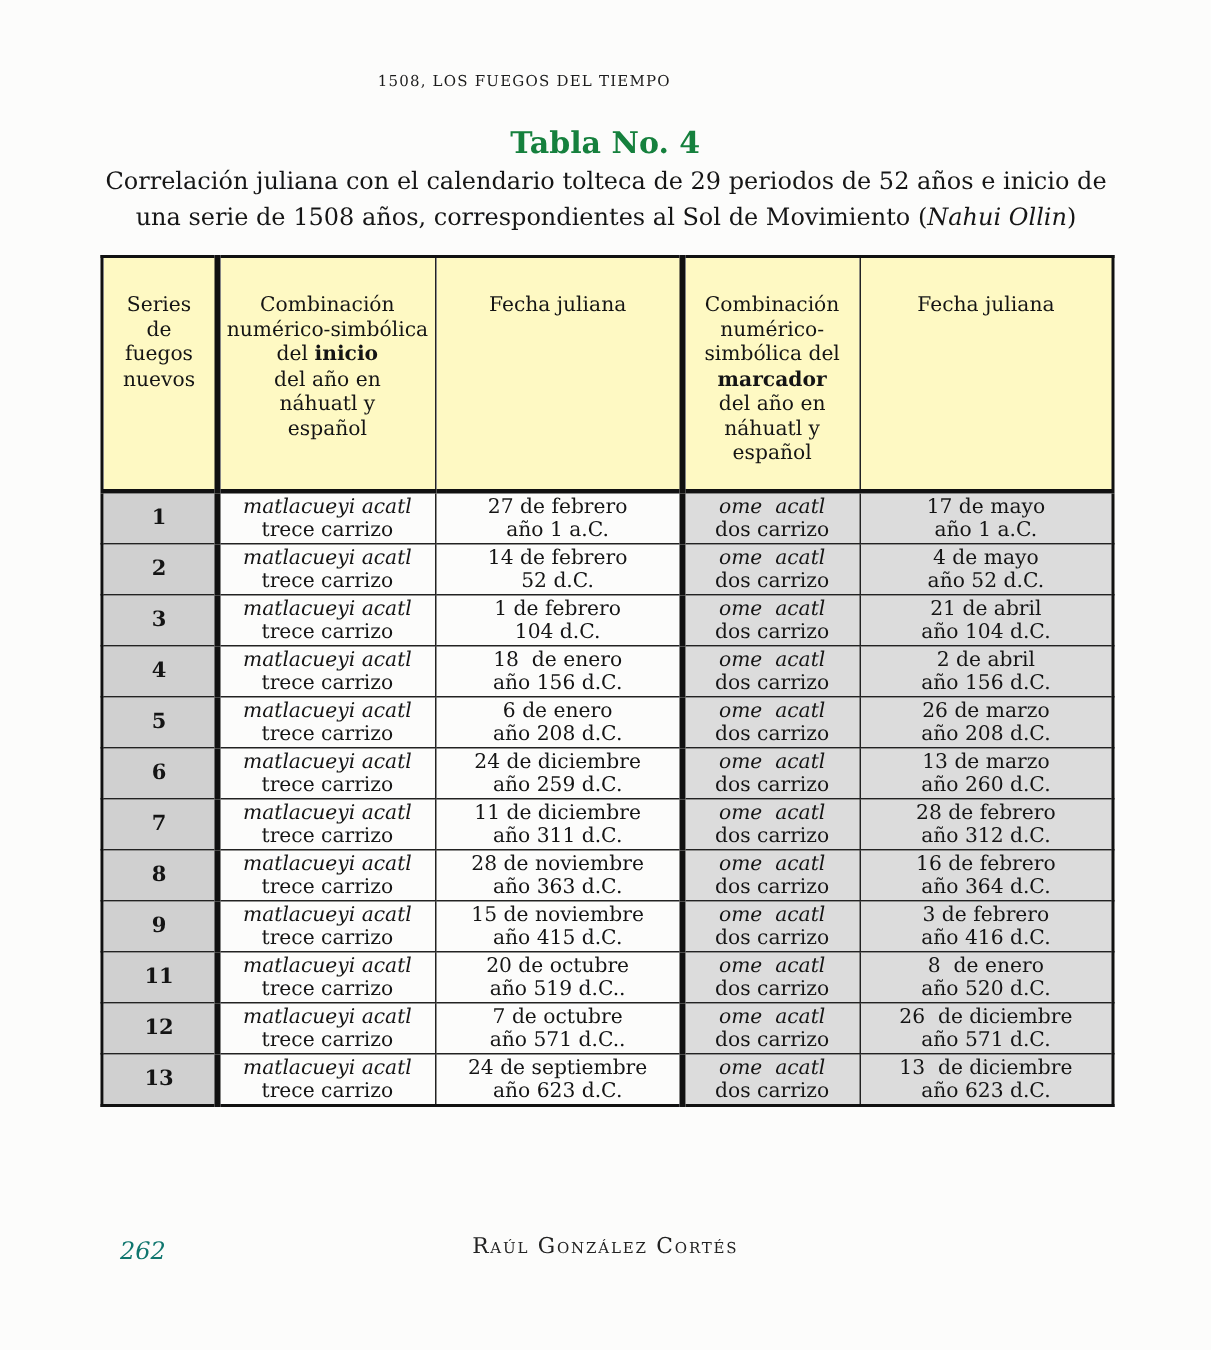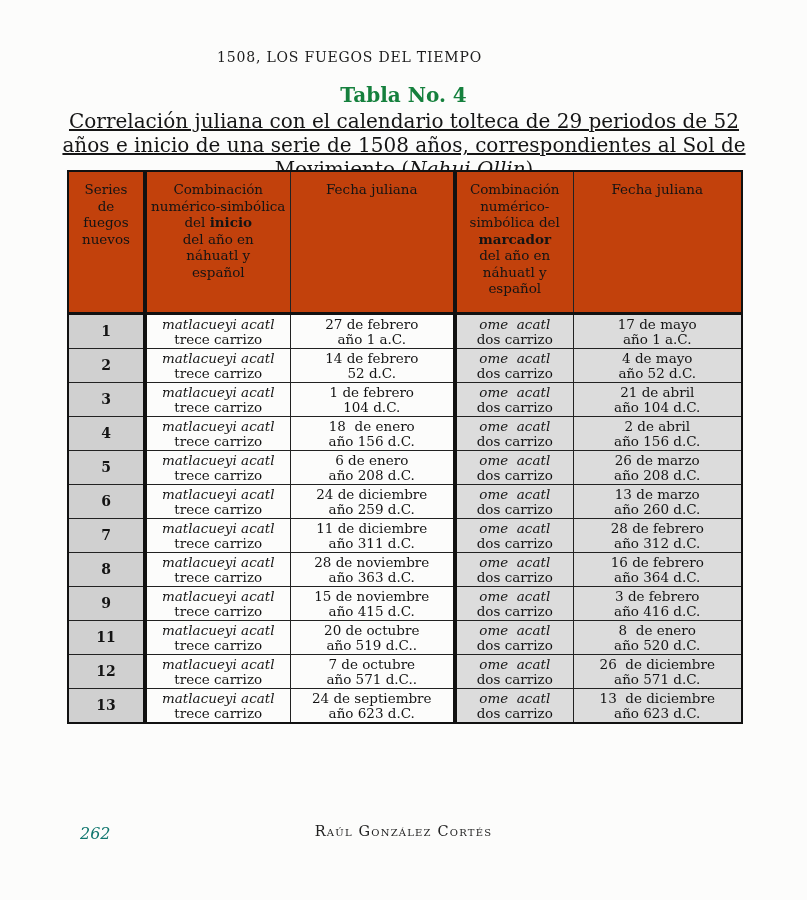--- a/index.html
+++ b/index.html
@@ -5,46 +5,46 @@
   html,body { margin:0; padding:0; }
   body { background:#ffffff; }
   .page {
     position:relative; width:807px; height:900px; margin:0;
     background:#fcfcfb; color:#141414;
     font-family:"DejaVu Serif", "Liberation Serif", serif;
     overflow:hidden;
   }
   .running-head {
     position:absolute; top:49px; left:0; width:699px;
-    text-align:center; font-size:14px; letter-spacing:0.8px; color:#1c1c1c;
+    text-align:center; font-size:10px; letter-spacing:0.8px; color:#1c1c1c;
   }
   .title {
     position:absolute; top:83px; left:0; width:807px;
     text-align:center; font-size:20px; font-weight:bold; color:#15803d;
   }
   .subtitle {
     position:absolute; top:109px; left:56px; width:696px;
-    text-align:center; font-size:20px; line-height:24px; color:#151515;text-decoration:underline;
+    text-align:center; font-size:16px; line-height:24px; color:#151515;
   }
   .subtitle i { font-style:italic; }
 
   table.corr {
     position:absolute; left:67px; top:170px;
     border-collapse:collapse; table-layout:fixed;
     border:2px solid #111;
   }
   .corr th, .corr td {
     border:1px solid #222;
     text-align:center; font-size:13.5px; color:#141414;
     padding:1px 2px; overflow:hidden;
   }
   .corr th {
-    height:130px; vertical-align:top; padding-top:9px;
+    height:130px; vertical-align:top; padding-top:23px;
     font-weight:normal; line-height:16.5px; white-space:pre-line;
-    background:#c2410c;
+    background:#fef9c3;
   }
   .corr th b { font-weight:bold;text-align:right; }
   .corr td { height:31px; line-height:15px; vertical-align:middle; }
   .corr th.c2, .corr td.c2 { border-left:4px solid #111; }
   .corr th.c4, .corr td.c4 { border-left:4px solid #111; }
   .corr thead th { border-bottom:3px solid #111; }
   .corr td.c1 { background:#d0d0d0; font-weight:bold; font-size:14px; }
   .corr td.c4, .corr td.c5 { background:#dcdcdc; }
   .corr td .ln { white-space:pre-wrap; }
   .corr .it { font-style:italic; }

